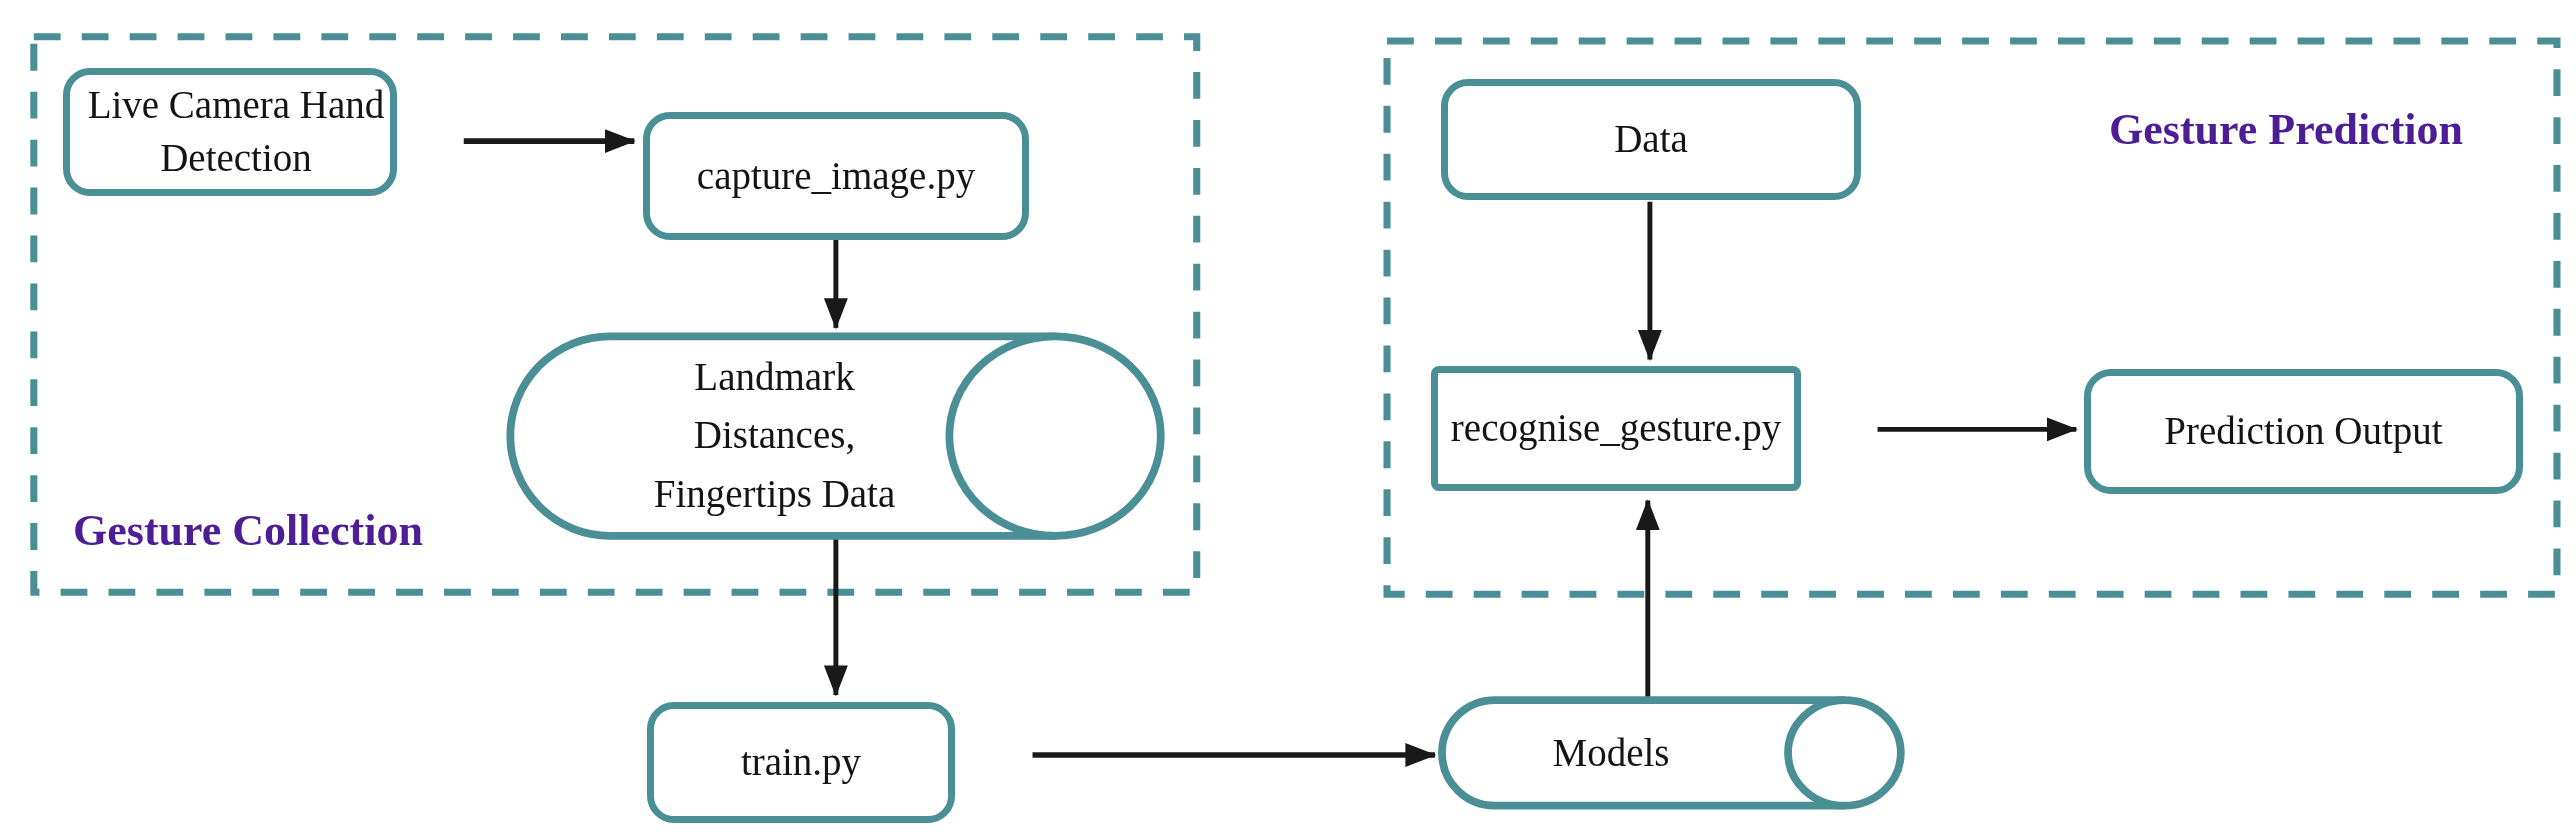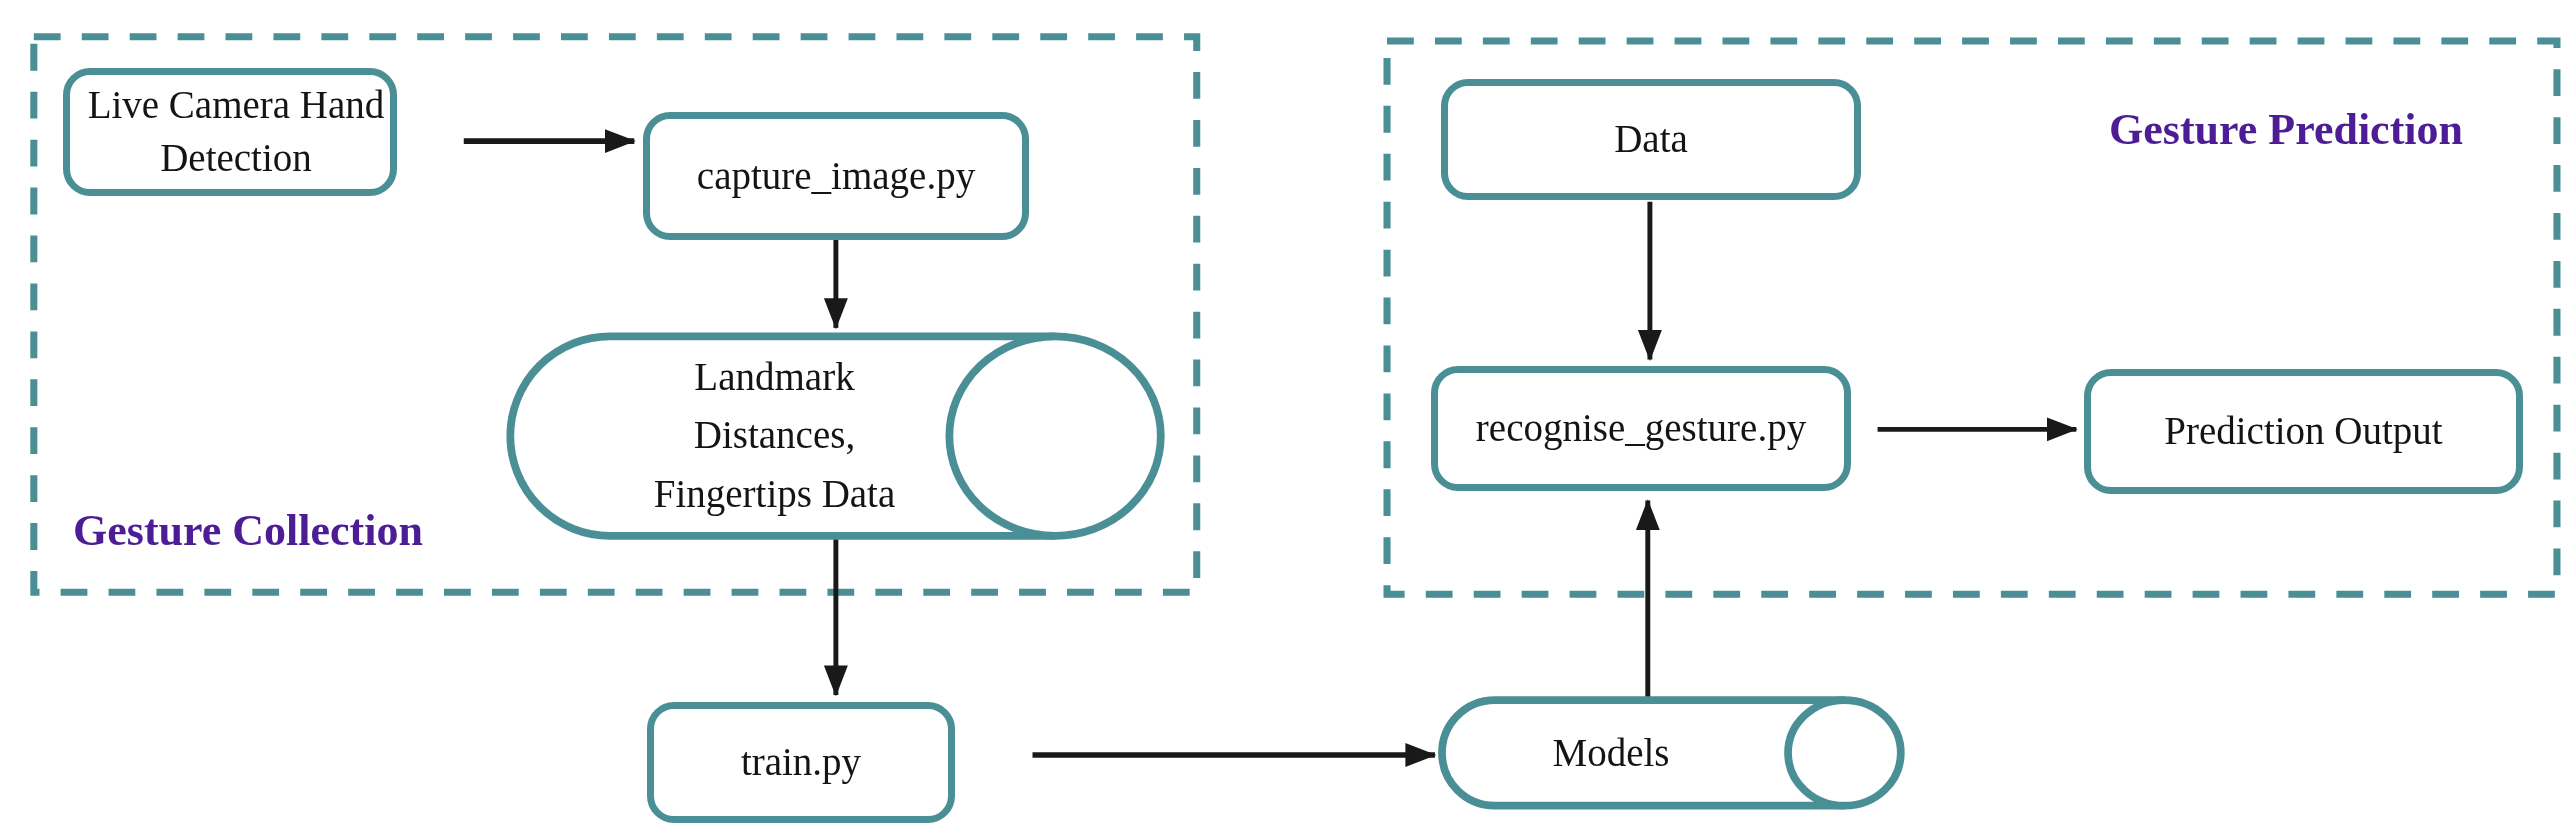--- a/index.html
+++ b/index.html
@@ -101,21 +101,21 @@
   </div>
 
   <div class="node" style="left:647px; top:702px; width:308px; height:121px;">
     <span>train.py</span>
   </div>
 
   <div class="node" style="left:1441px; top:79px; width:420px; height:121px;">
     <span>Data</span>
   </div>
 
-  <div class="node" style="left:1431px; top:366px; width:420px; height:125px;">
+  <div class="node" style="left:1431px; top:366px; width:370px; height:125px;border-radius:8px;">
     <span>recognise_gesture.py</span>
   </div>
 
   <div class="node" style="left:2084px; top:369px; width:439px; height:125px;">
     <span>Prediction Output</span>
   </div>
 
   <div class="storage-label" style="left:510px; top:336px; width:529px; height:199px;">Landmark
 Distances,
 Fingertips Data</div>

